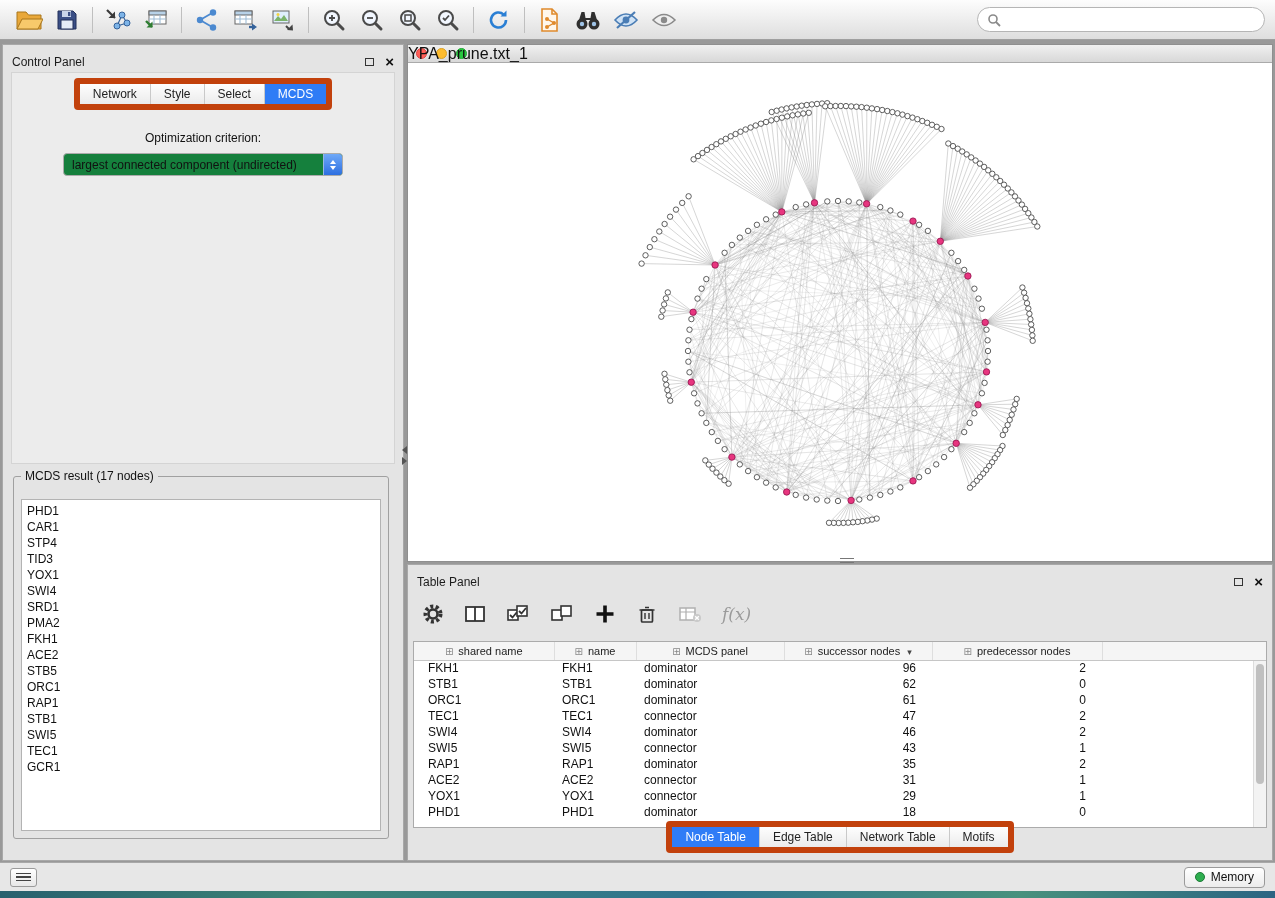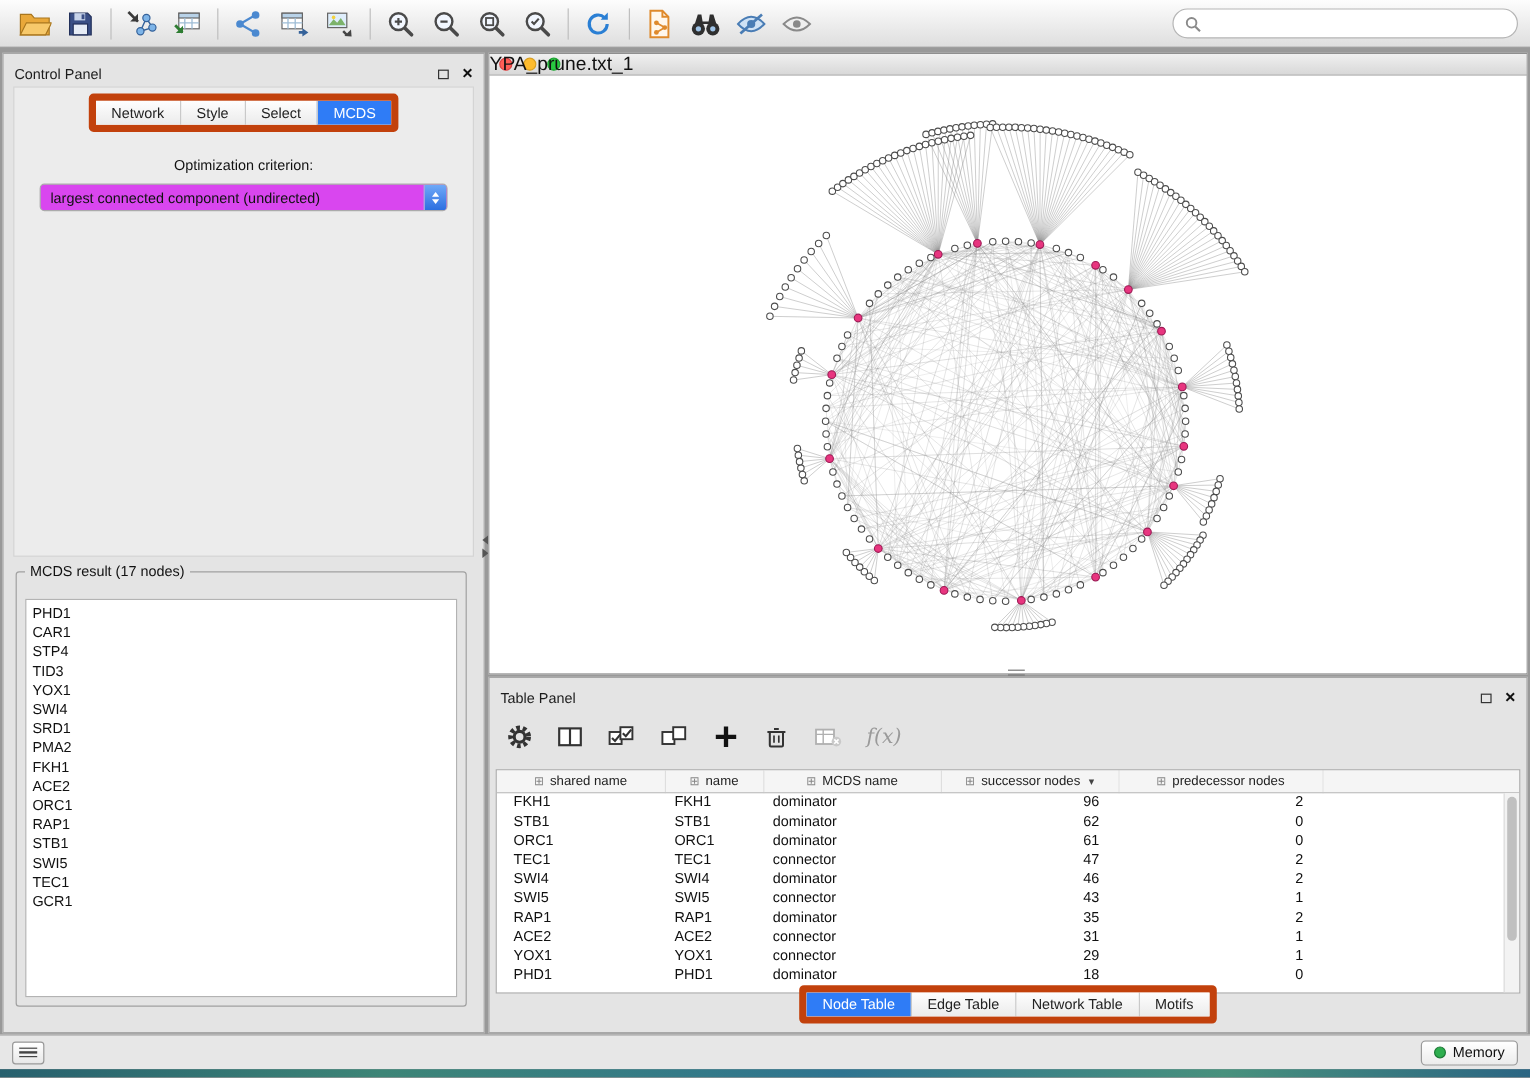--- a/index.html
+++ b/index.html
@@ -25,21 +25,21 @@
 
   
   .control-panel { left:2px; top:44px; width:402px; height:817px; }
   .cp-content { position:absolute; left:8px; right:8px; top:27px; height:392px; background:#ececec; border:1px solid #d4d4d4; }
   .seg-wrap { display:flex; justify-content:center; margin-top:5px; }
   .seg { display:inline-flex; border:6px solid #c2410c; border-radius:4px; overflow:hidden; background:#fff; }
   .seg .tab { padding:3px 13px; font-size:12px; color:#222; background:linear-gradient(#fefefe,#ebebeb); border-left:1px solid #c9c9c9; white-space:nowrap; }
   .seg .tab:first-child { border-left:none; }
   .seg .tab.active { background:#2f7cf6; color:#fff; }
   .opt-label { text-align:center; margin-top:21px; font-size:12px; }
-  .combo { width:340px; height:23px; margin:8px auto 15px auto; background:#d946ef; border:1px solid #ababab;
+  .combo { width:280px; height:23px; margin:8px auto 15px auto; background:#15803d; border:1px solid #ababab;
     border-radius:4px; display:flex; align-items:center; overflow:hidden; }
   .combo-text { flex:1; padding-left:8px; font-size:12px; white-space:nowrap; }
   .combo-btn { width:19px; align-self:stretch; background:linear-gradient(#6fa9f8,#2d6fe0);
     display:flex; flex-direction:column; align-items:center; justify-content:center; gap:2px; border-left:1px solid #9ab6e0; }
   .combo-btn .up { width:0; height:0; border-left:3.5px solid transparent; border-right:3.5px solid transparent; border-bottom:4px solid #fff; }
   .combo-btn .down { width:0; height:0; border-left:3.5px solid transparent; border-right:3.5px solid transparent; border-top:4px solid #fff; }
   .btn-row { display:flex; justify-content:center; gap:13px; margin-top:14px; }
   .btn { font-family:inherit; font-size:12px; padding:3px 16px; border:1px solid #9e9e9e; border-radius:4px;
     background:linear-gradient(#ffffff,#ebebeb); color:#111; }
   .btn.focus { box-shadow:0 0 0 3px rgba(90,150,240,.55); border-color:#6d9ee8; }
@@ -276,20 +276,21 @@
         <div>PHD1</div>
         <div>CAR1</div>
         <div>STP4</div>
         <div>TID3</div>
         <div>YOX1</div>
         <div>SWI4</div>
         <div>SRD1</div>
         <div>PMA2</div>
         <div>FKH1</div>
         <div>ACE2</div>
+        <div>STB5</div>
         <div>ORC1</div>
         <div>RAP1</div>
         <div>STB1</div>
         <div>SWI5</div>
         <div>TEC1</div>
         <div>GCR1</div>
       </div>
   </fieldset>
 </div>
 
@@ -1122,21 +1123,21 @@
           <col style="width:82px">
           <col style="width:148px">
         <col style="width:148px">
           <col style="width:170px">
           <col>
       </colgroup>
       <thead>
           <tr>
             <th><span class="hico">⊞</span><span>shared name</span></th>
             <th><span class="hico">⊞</span><span>name</span></th>
-            <th><span class="hico">⊞</span><span>MCDS name</span></th>
+            <th><span class="hico">⊞</span><span>MCDS panel</span></th>
             <th><span class="hico">⊞</span><span>successor nodes</span><span class="sort-arrow">▾</span></th>
             <th><span class="hico">⊞</span><span>predecessor nodes</span></th>
             <th></th>
           </tr>
         </thead>
       <tbody>
           <tr>
             <td>FKH1</td>
             <td>FKH1</td>
             <td>dominator</td>

